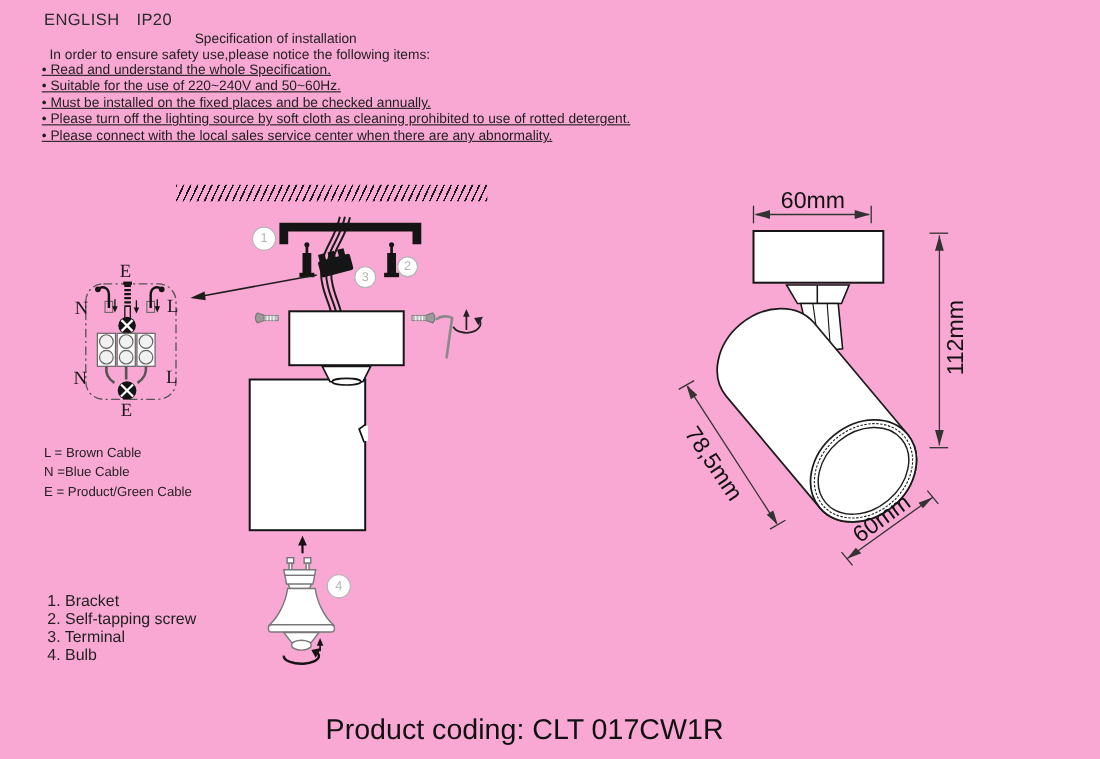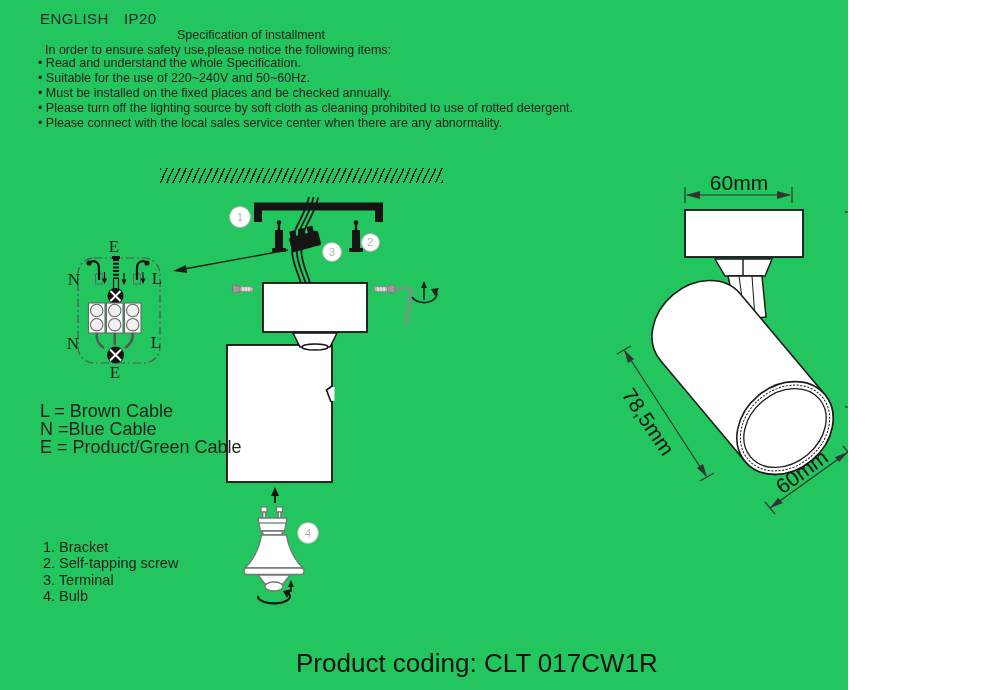--- a/index.html
+++ b/index.html
@@ -1,42 +1,42 @@
 <!DOCTYPE html>
 <html><head>
 <meta charset="utf-8">
 <style>
   html,body{margin:0;padding:0;background:#fff;}
-  #canvas{position:relative;width:848px;height:690px;background:#22c55e;overflow:hidden;
+  #canvas{position:relative;width:1000px;height:690px;background:#f9a8d4;overflow:hidden;
           font-family:"Liberation Sans",sans-serif;color:#1f1f1f;}
   .abs{position:absolute;}
   .hdr{font-size:15px;letter-spacing:.4px;color:#2a2a2a;}
   .title{font-size:12.5px;}
   .body-txt{font-size:12.5px;line-height:15.1px;white-space:nowrap;}
-  .legend{font-size:18px;line-height:17.8px;white-space:nowrap;}
+  .legend{font-size:12px;line-height:17.8px;white-space:nowrap;}
   .parts{font-size:14.5px;line-height:16.4px;white-space:nowrap;}
   .dim{font-size:21px;color:#121212;text-align:center;white-space:nowrap;}
   .serifLbl{font-family:"Liberation Serif",serif;font-size:17px;color:#1a1a1a;width:20px;text-align:center;line-height:18px;}
   .callout{border:1.4px solid #b3b3b3;border-radius:50%;color:#b3b3b3;text-align:center;
            font-size:11.5px;background:#fff;}
   .footer{font-size:26px;color:#111;white-space:nowrap;margin-left:29px;}
   .hatch{background:repeating-linear-gradient(115deg,#1a1a1a 0 1.4px,transparent 1.4px 5.8px);}
   svg{position:absolute;left:0;top:0;}
 </style>
 </head>
 <body>
 
 <div id="canvas">
 
   <div class="abs hdr" style="left:40px;top:10px;">ENGLISH</div>
   <div class="abs hdr" style="left:124px;top:10px;">IP20</div>
-  <div class="abs title" style="left:177px;top:28px;">Specification of installment</div>
+  <div class="abs title" style="left:177px;top:28px;">Specification of installation</div>
   <div class="abs body-txt" style="left:45px;top:43px;">In order to ensure safety use,please notice the following items:</div>
 
-  <div class="abs body-txt" style="left:38px;top:56px;">
+  <div class="abs body-txt" style="left:38px;top:56px;text-decoration:underline;">
     <div>• Read and understand the whole Specification.</div>
     <div>• Suitable for the use of 220~240V and 50~60Hz.</div>
     <div>• Must be installed on the fixed places and be checked annually.</div>
     <div>• Please turn off the lighting source by soft cloth as cleaning prohibited to use of rotted detergent.</div>
     <div>• Please connect with the local sales service center when there are any abnormality.</div>
   </div>
 
   <div class="abs hatch" style="left:160px;top:168px;width:283px;height:15px;"></div>
 
   <svg width="1000" height="690" viewBox="0 0 1000 690">

